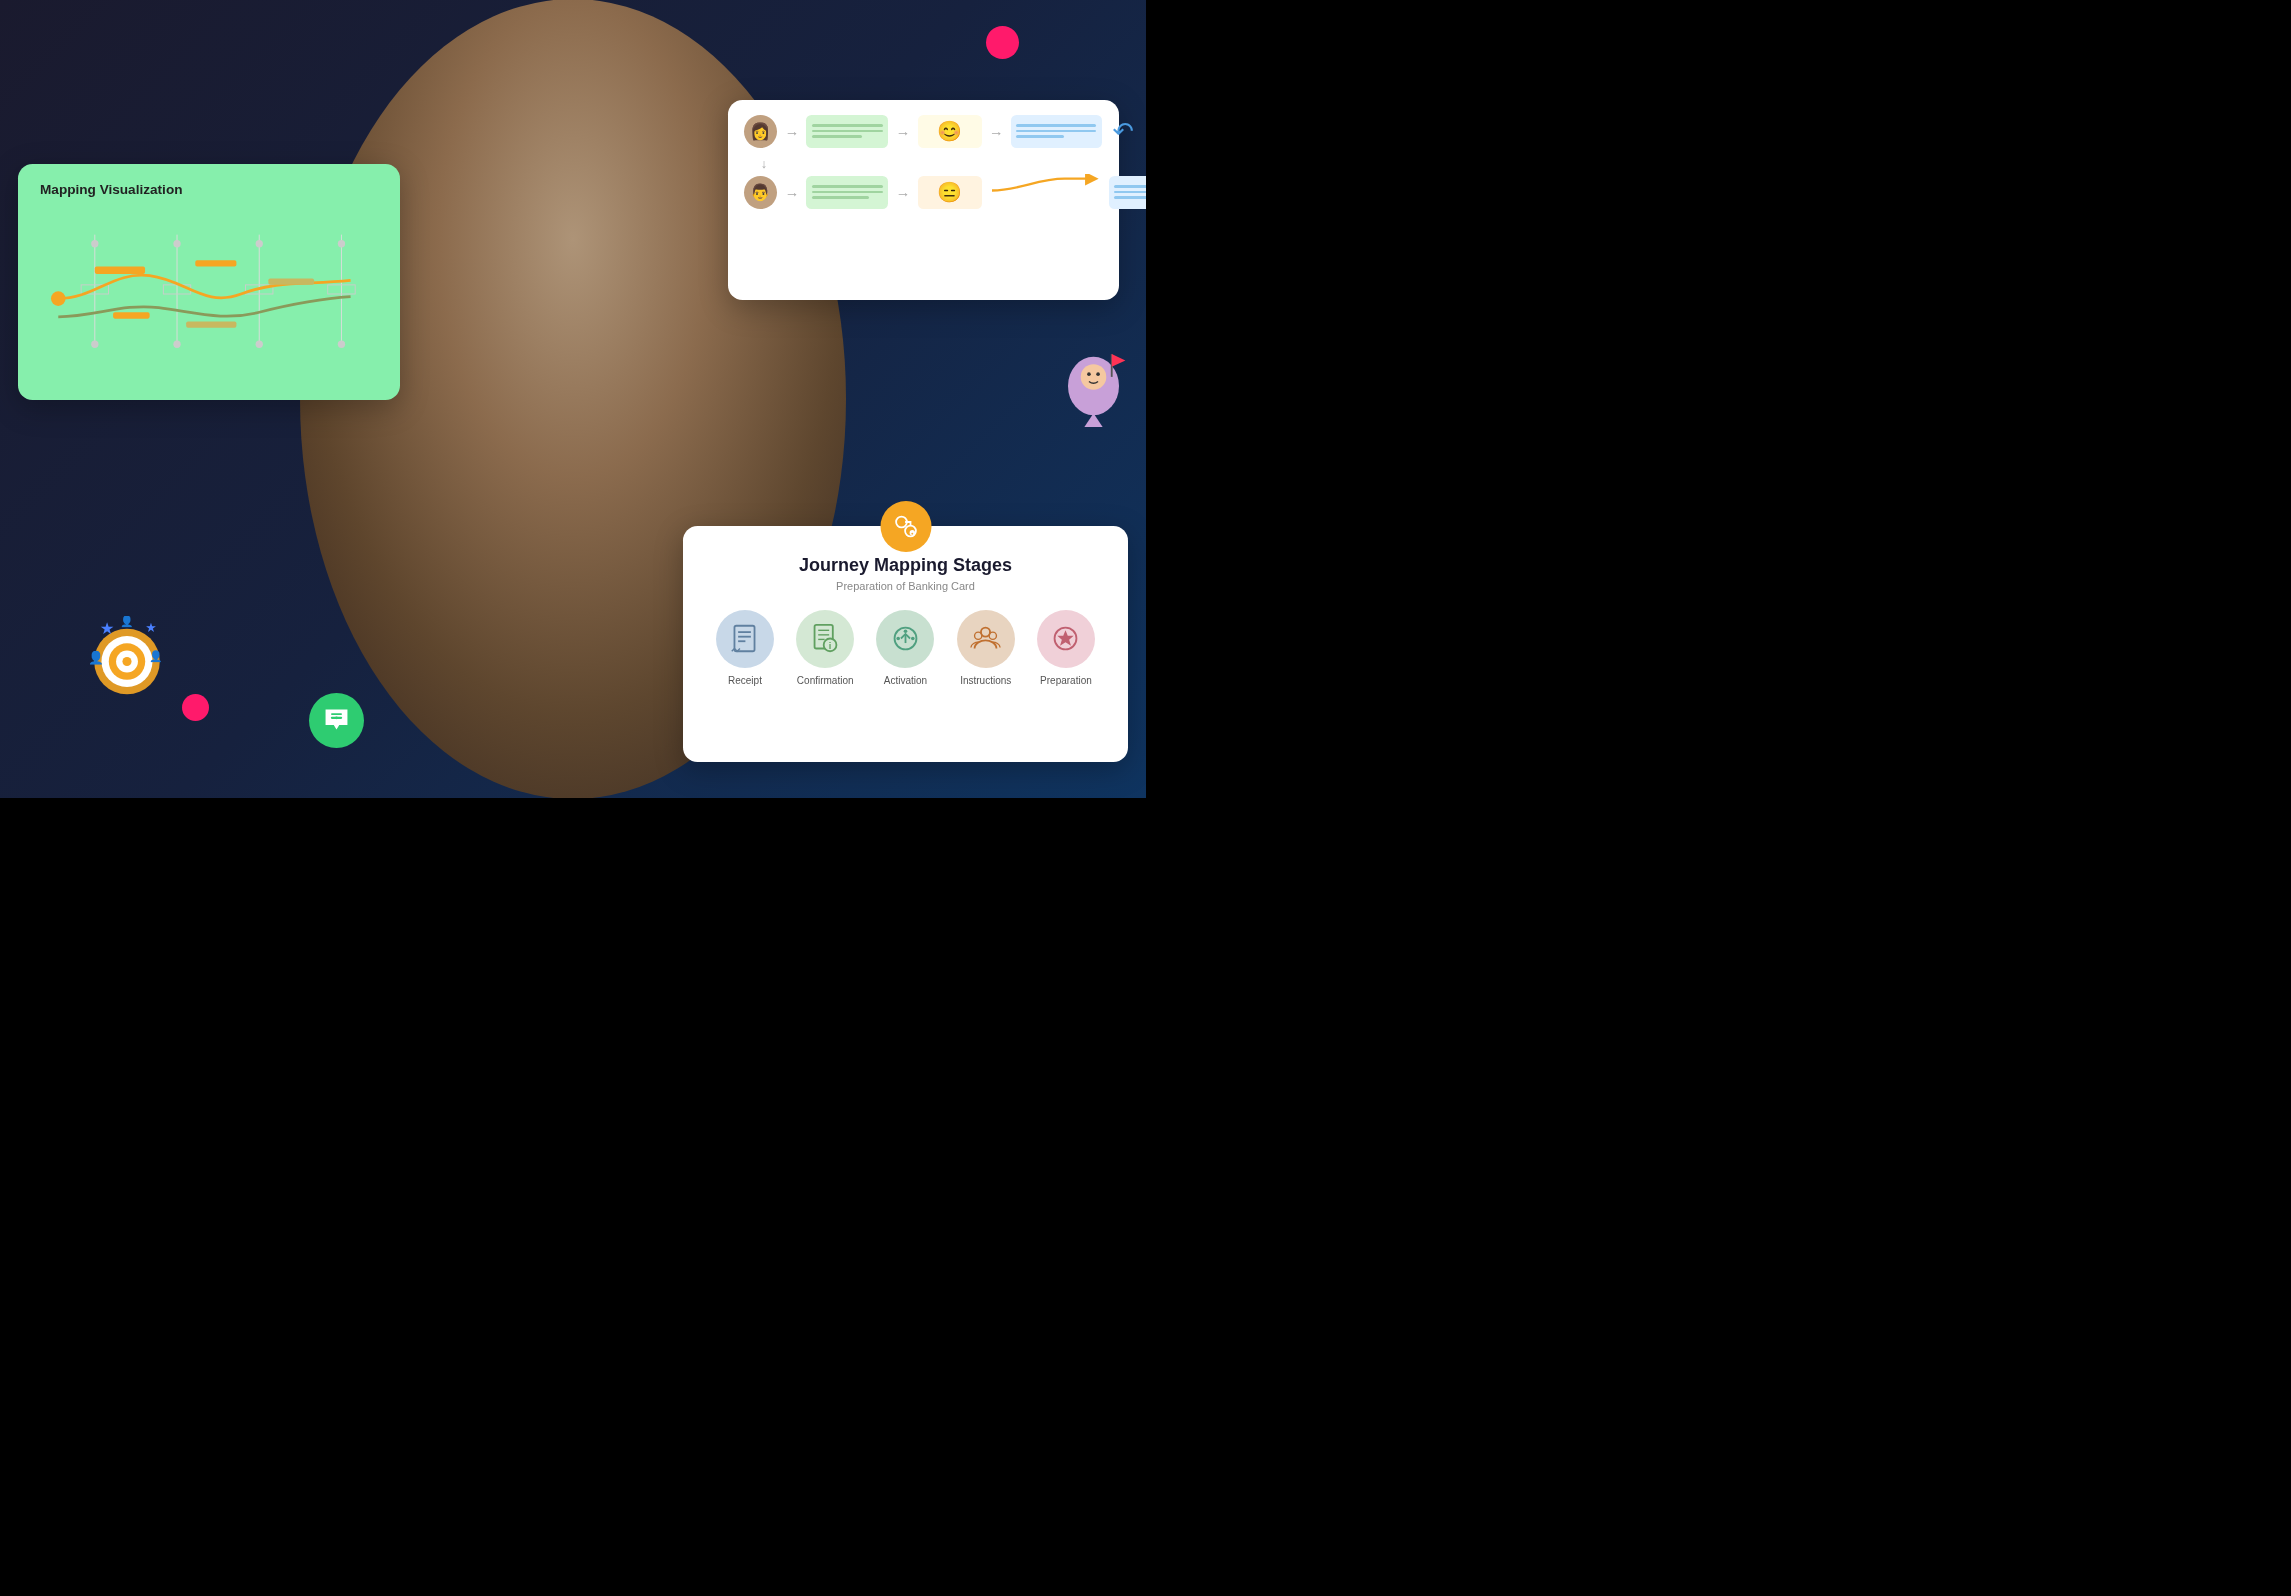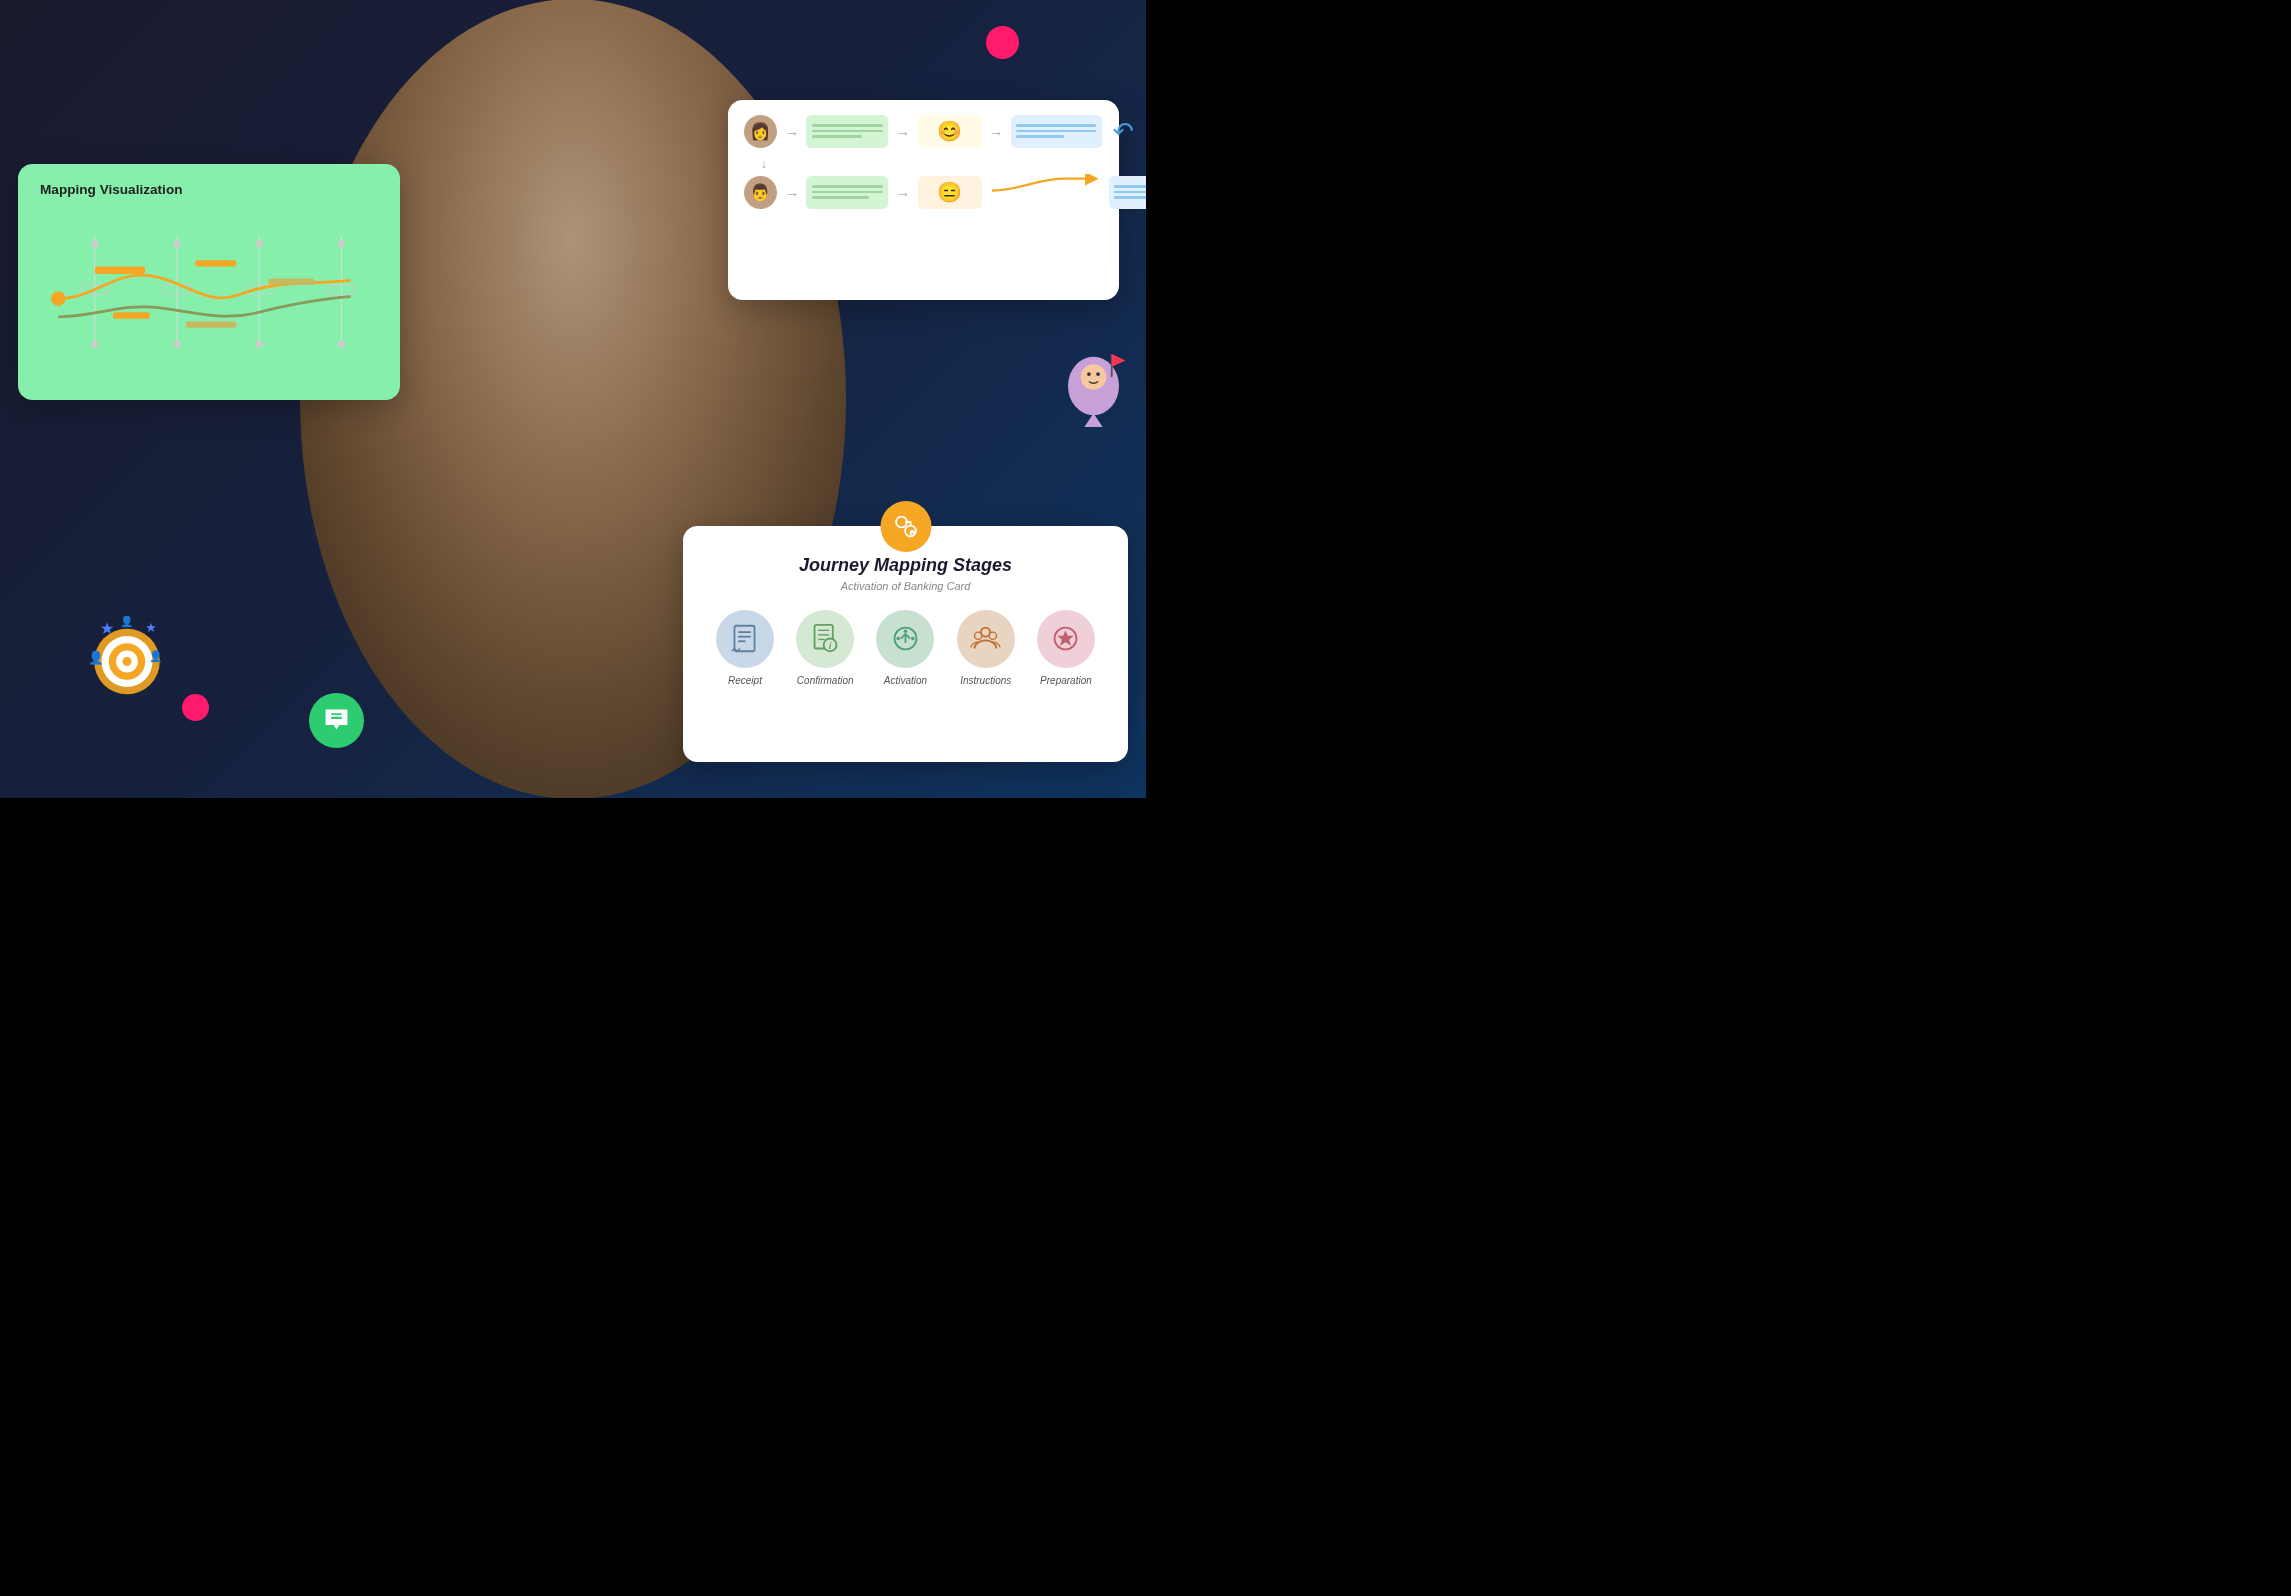--- a/index.html
+++ b/index.html
@@ -390,34 +390,34 @@
     </div>
     <div class="flow-blue-block" style="margin-left:-9px;">
       <div class="flow-blue-line"></div>
       <div class="flow-blue-line"></div>
       <div class="flow-blue-line" style="width:70%"></div>
     </div>
     <div class="flow-curve-arrow">↶</div>
   </div>
 </div>
 
-<div class="card-journey" style="position: absolute; bottom: 36px; right: 18px; width: 445px; min-height: 218px;  font-style: italic;">
+<div class="card-journey" style="position: absolute; bottom: 36px; right: 18px; width: 445px; min-height: 218px; ">
 
   <div class="journey-icon-circle">
     <svg width="27" height="27" viewBox="0 0 30 30" fill="none" xmlns="http://www.w3.org/2000/svg">
       <circle cx="10" cy="10" r="6" stroke="white" stroke-width="2"></circle>
       <circle cx="20" cy="20" r="6" stroke="white" stroke-width="2"></circle>
       <path d="M 14 10 L 20 10 L 20 14" stroke="white" stroke-width="2"></path>
       <circle cx="22" cy="22" r="3" fill="white"></circle>
       <path d="M 21 23 L 23 23 M 22 22 L 22 24" stroke="#f5a623" stroke-width="1"></path>
     </svg>
   </div>
 
   <div class="journey-title">Journey Mapping Stages</div>
-  <div class="journey-subtitle">Activation of Banking Card</div>
+  <div class="journey-subtitle">Preparation of Banking Card</div>
 
   <div class="journey-stages">
 
     <div class="stage-item">
       <div class="stage-circle" style="background:#c8d8e8;">
         <svg width="31" height="31" viewBox="0 0 34 34" fill="none" xmlns="http://www.w3.org/2000/svg">
           <rect x="6" y="3" width="22" height="28" rx="2" stroke="#6080a0" stroke-width="2"></rect>
           <line x1="10" y1="10" x2="24" y2="10" stroke="#6080a0" stroke-width="2"></line>
           <line x1="10" y1="15" x2="24" y2="15" stroke="#6080a0" stroke-width="2"></line>
           <line x1="10" y1="20" x2="18" y2="20" stroke="#6080a0" stroke-width="2"></line>

